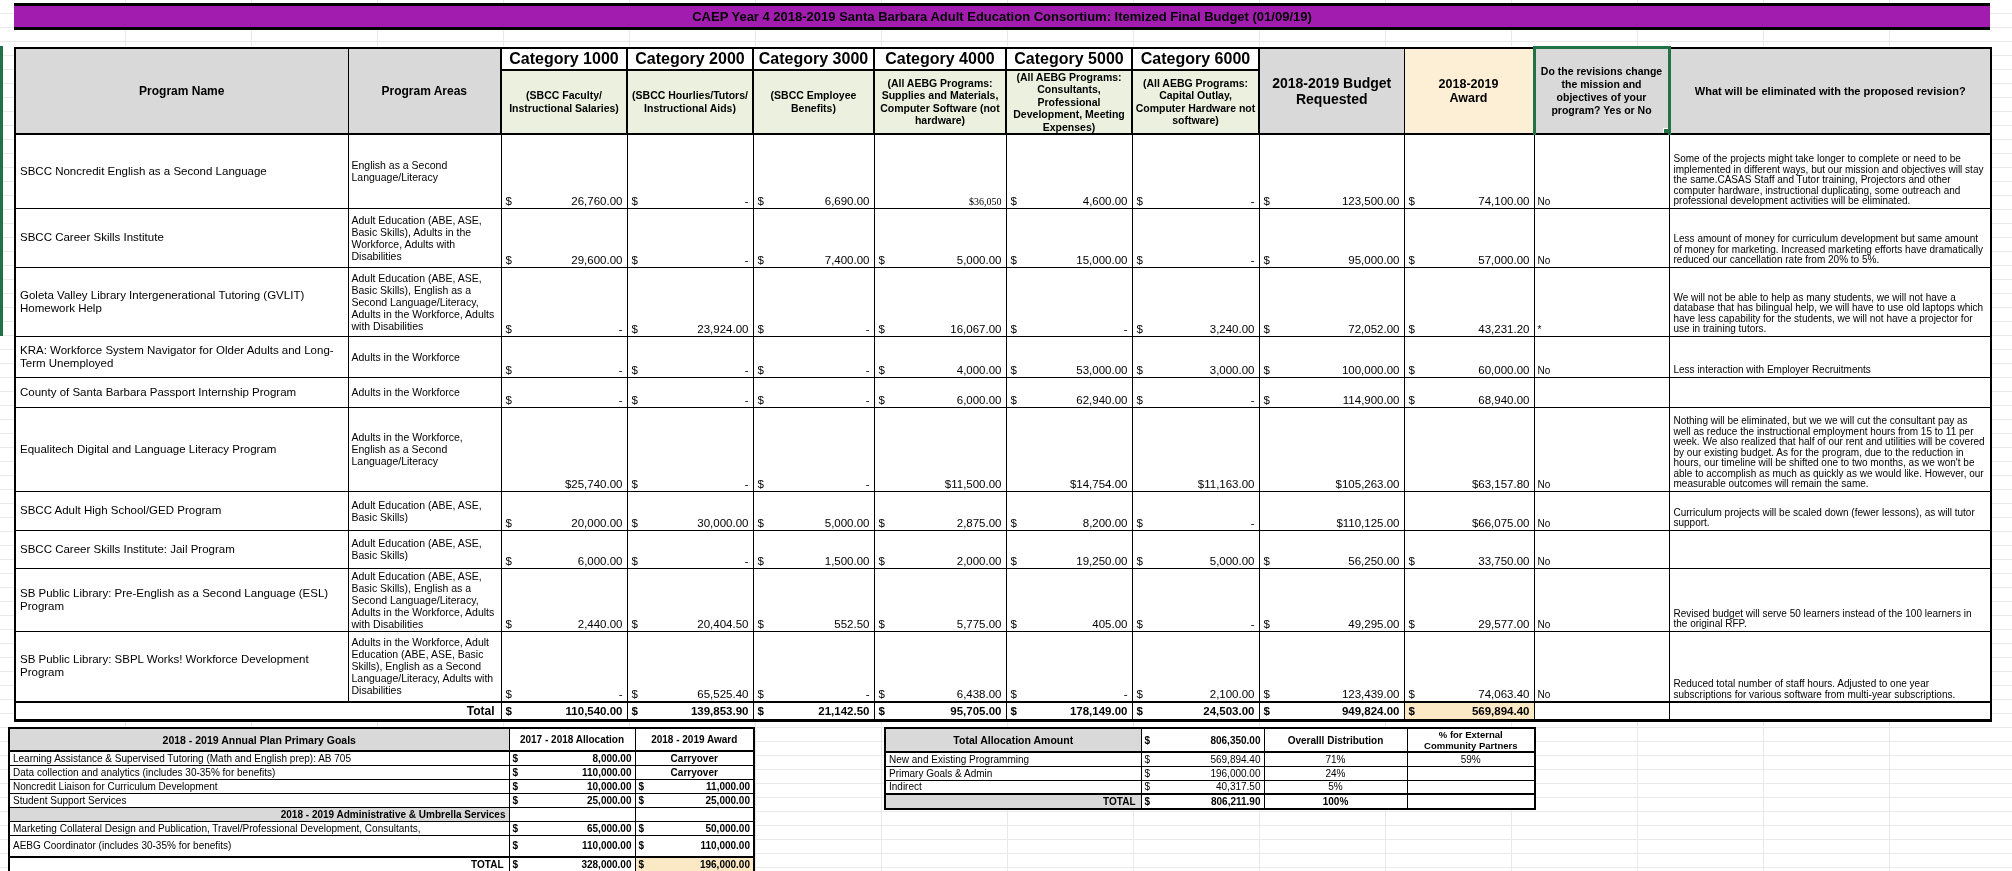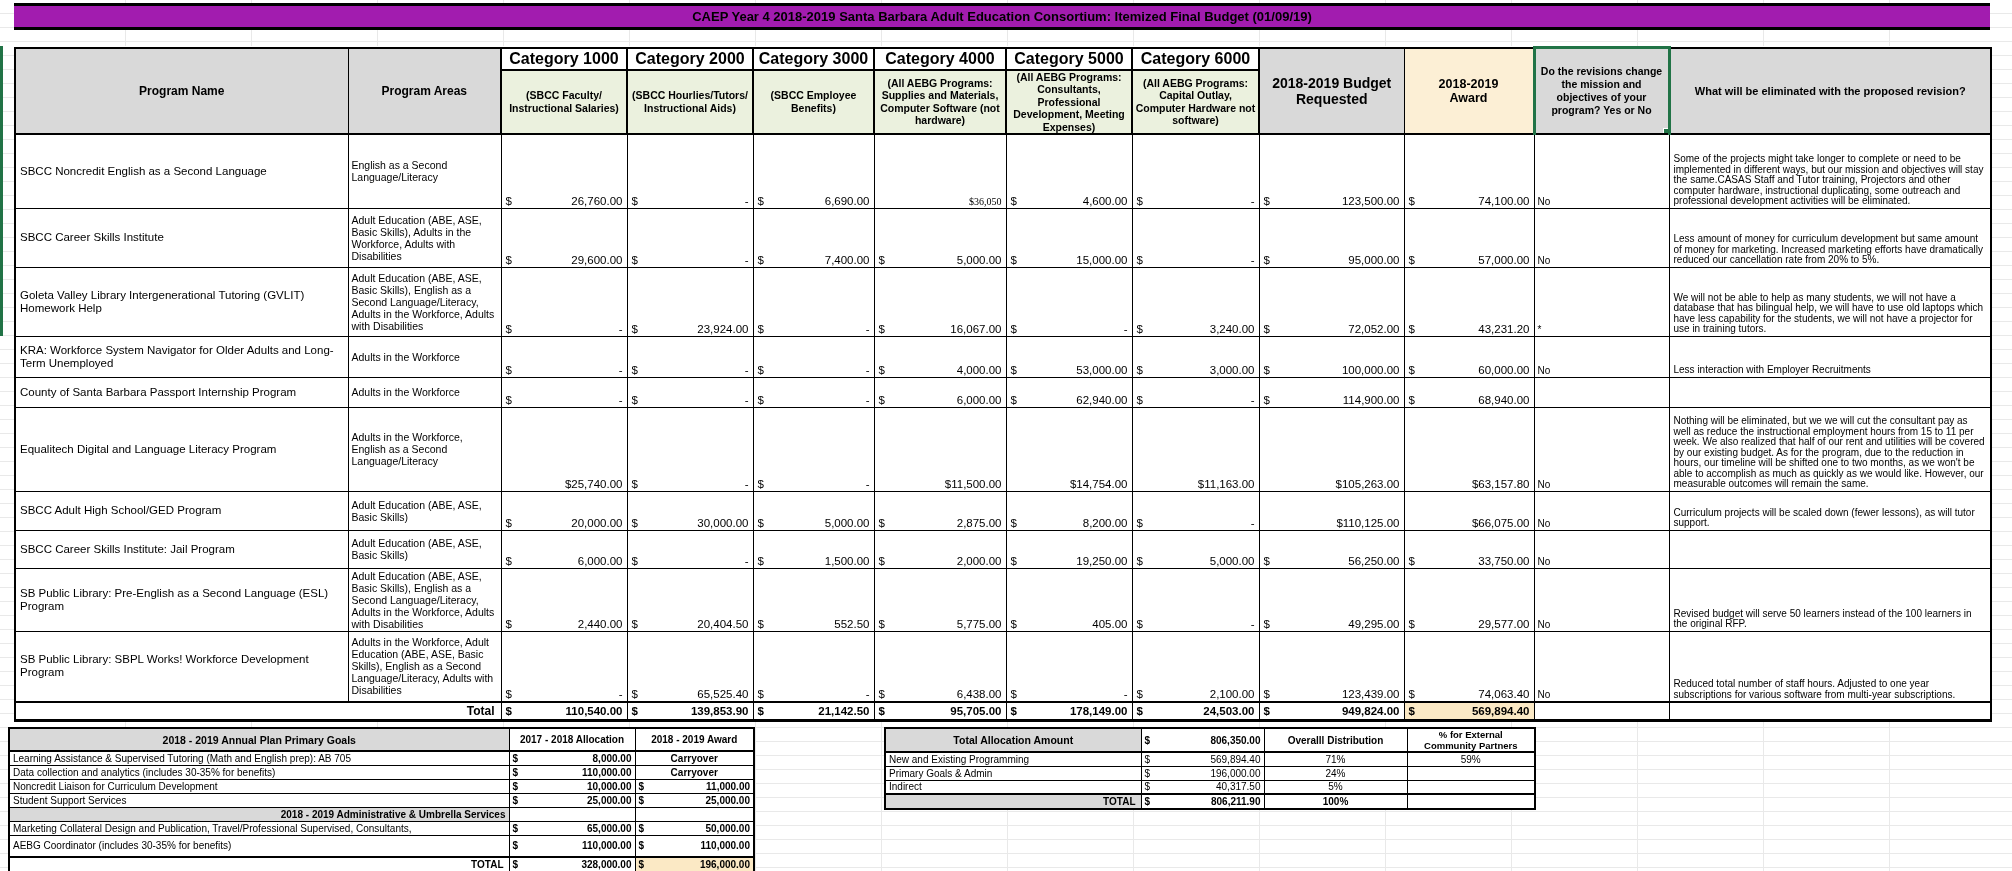--- a/index.html
+++ b/index.html
@@ -754,21 +754,21 @@
               <span>25,000.00</span>
             </span>
           </td>
         </tr>
         <tr style="height: 14px;">
           <td class="g-section">2018 - 2019 Administrative &amp; Umbrella Services</td>
           <td></td>
           <td></td>
         </tr>
         <tr style="height: 14px;">
-          <td class="g-label">Marketing Collateral Design and Publication, Travel/Professional Supervised, Consultants,</td>
+          <td class="g-label">Marketing Collateral Design and Publication, Travel/Professional Development, Consultants,</td>
           <td class="g-num">
             <span class="acct">
               <span>$</span>
               <span>65,000.00</span>
             </span>
           </td>
           <td class="g-num">
             <span class="acct">
               <span>$</span>
               <span>50,000.00</span>

